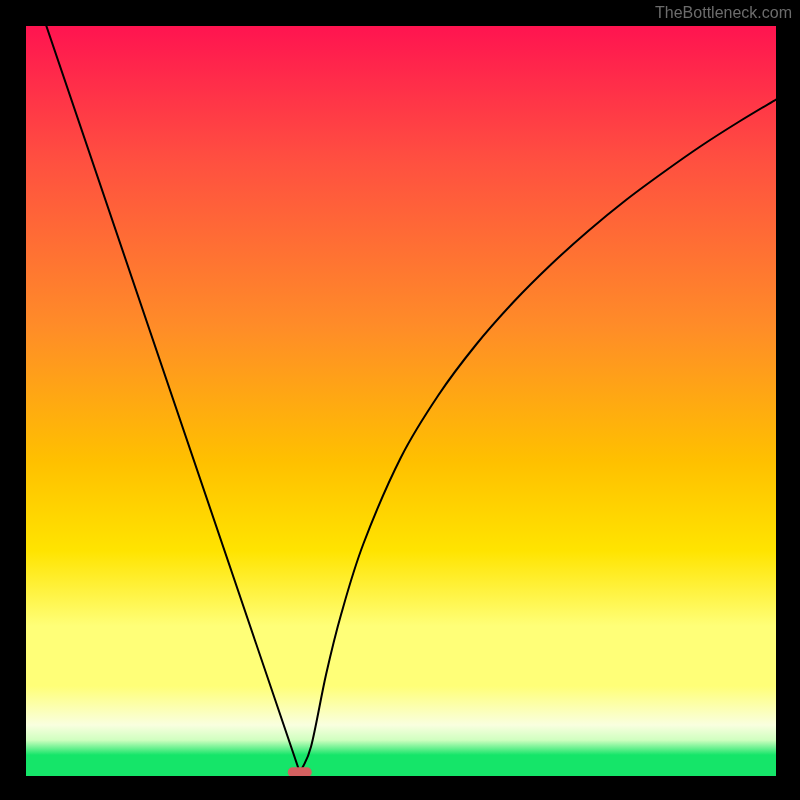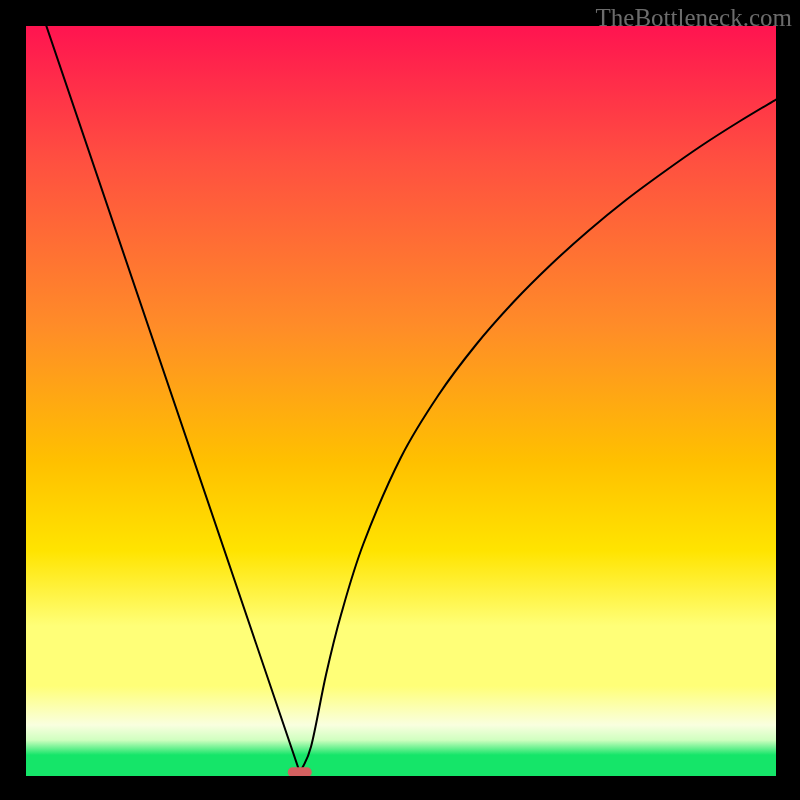--- a/index.html
+++ b/index.html
@@ -20,22 +20,22 @@
       #ffff78 88%,
       #f9ffdf 93.2%,
       #d0ffc0 95.2%,
       #15e569 97.2%,
       #15e569 100%);
   }
   .watermark {
     position: absolute;
     top: 4px;
     right: 8px;
-    font-family: Liberation Serif, serif;
-    font-size: 25px;
+    font-family: Liberation Sans, sans-serif;
+    font-size: 16px;
     color: #6c6c6c;
     letter-spacing: 0;
     user-select: none;
   }
   .curve-svg {
     position: absolute;
     left: 0; top: 0;
     width: 750px; height: 750px;
     pointer-events: none;
   }

